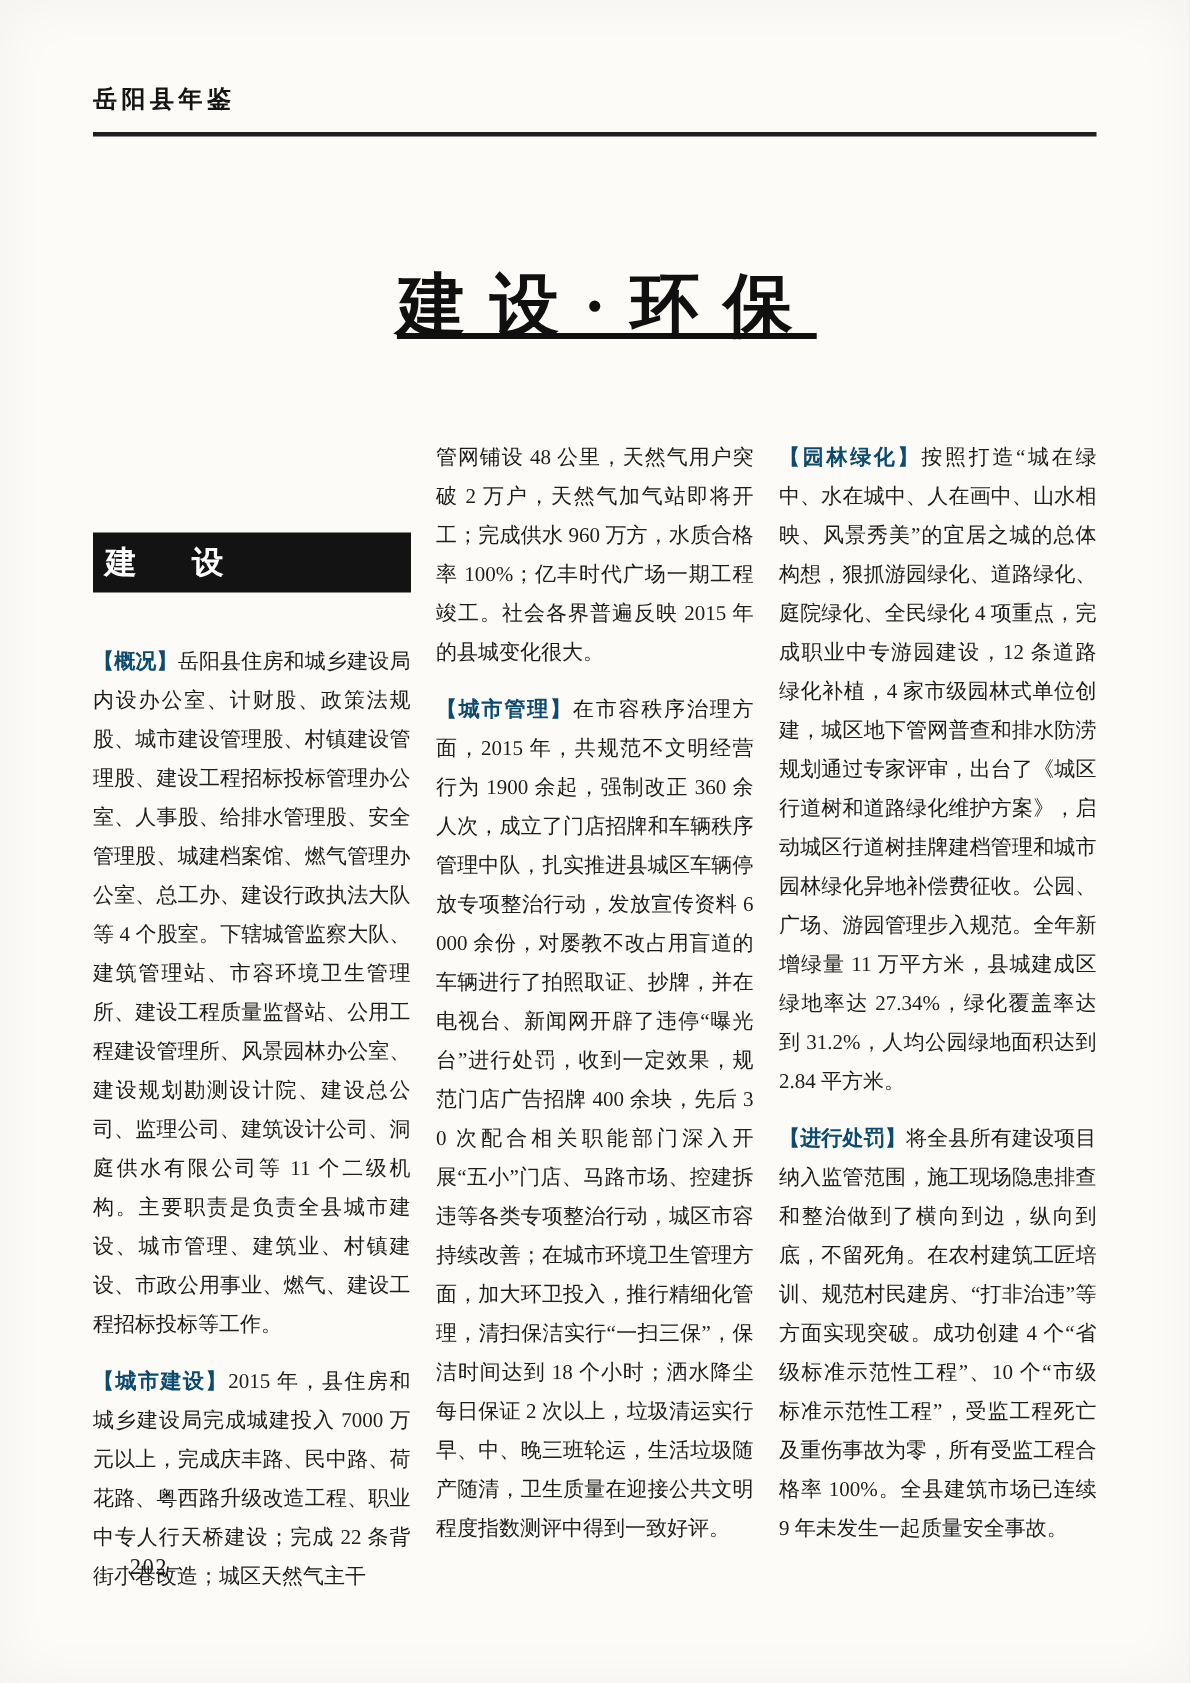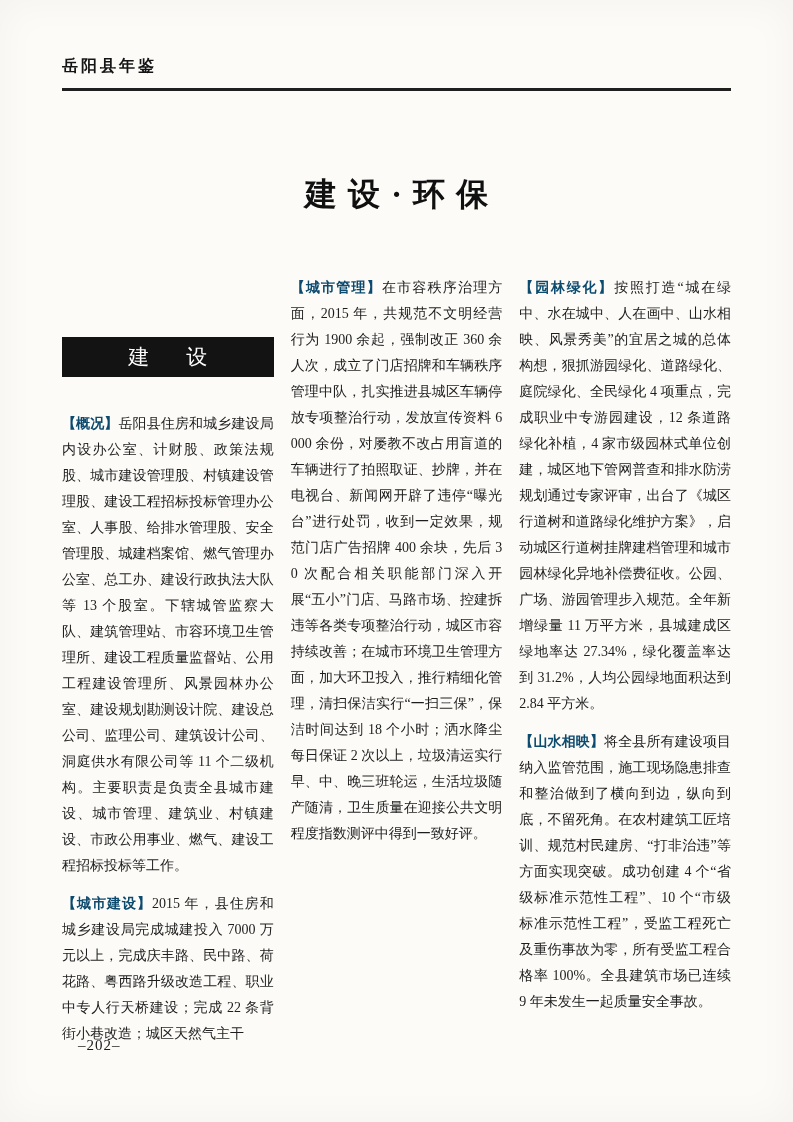--- a/index.html
+++ b/index.html
@@ -20,42 +20,43 @@
   }
   .book-title {
     font-size:16px;
     font-weight:bold;
     letter-spacing:3px;
     color:#141414;
   }
   .page-title {
     margin-top:82px;
     text-align:center;
-    font-size:32px;
+    font-size:46px;
     font-weight:bold;
     letter-spacing:0.35em;
     text-indent:0.35em; 
     color:#101010;
     white-space:nowrap;
+    text-decoration:underline;
   }
   .columns {
     display:flex;
     gap:17px;
     margin-top:58px;
   }
   .col { flex:1 1 0; min-width:0; }
   .section-banner {
     margin:62px 0 34px 0;
     height:40px;
     line-height:40px;
     background:#131313;
     color:#ffffff;
-    text-align:center;
+    text-align:left;
     font-size:21px;
-    font-weight:normal;
+    font-weight:bold;
     letter-spacing:8px;
     text-indent:8px;
   }
   .para {
     font-size:14px;
     line-height:26px;
     text-align:justify;
     text-justify:inter-ideograph;
     word-break:break-all;
     color:#1d1d1d;
@@ -83,31 +84,32 @@
   </header>
 
   <h1 class="page-title">建设·环保</h1>
 
   <main class="columns">
 
     <section class="col">
       <div class="section-banner">
         <span>建　设</span>
       </div>
-      <p class="para"><span class="entry-label">【概况】</span><span class="entry-text">岳阳县住房和城乡建设局内设办公室、计财股、政策法规股、城市建设管理股、村镇建设管理股、建设工程招标投标管理办公室、人事股、给排水管理股、安全管理股、城建档案馆、燃气管理办公室、总工办、建设行政执法大队等 13 个股室。下辖城管监察大队、建筑管理站、市容环境卫生管理所、建设工程质量监督站、公用工程建设管理所、风景园林办公室、建设规划勘测设计院、建设总公司、监理公司、建筑设计公司、洞庭供水有限公司等 11 个二级机构。主要职责是负责全县城市建设、城市管理、建筑业、村镇建设、市政公用事业、燃气、建设工程招标投标等工作。</span></p>
+      <p class="para"><span class="entry-label">【概况】</span><span class="entry-text">岳阳县住房和城乡建设局内设办公室、计财股、政策法规股、城市建设管理股、村镇建设管理股、建设工程招标投标管理办公室、人事股、给排水管理股、安全管理股、城建档案馆、燃气管理办公室、总工办、建设行政执法大队等 4 个股室。下辖城管监察大队、建筑管理站、市容环境卫生管理所、建设工程质量监督站、公用工程建设管理所、风景园林办公室、建设规划勘测设计院、建设总公司、监理公司、建筑设计公司、洞庭供水有限公司等 11 个二级机构。主要职责是负责全县城市建设、城市管理、建筑业、村镇建设、市政公用事业、燃气、建设工程招标投标等工作。</span></p>
       <p class="para"><span class="entry-label">【城市建设】</span><span class="entry-text">2015 年，县住房和城乡建设局完成城建投入 7000 万元以上，完成庆丰路、民中路、荷花路、粤西路升级改造工程、职业中专人行天桥建设；完成 22 条背街小巷改造；城区天然气主干</span></p>
     </section>
 
     <section class="col">
+      <p class="para"><span class="entry-label"></span><span class="entry-text">管网铺设 48 公里，天然气用户突破 2 万户，天然气加气站即将开工；完成供水 960 万方，水质合格率 100%；亿丰时代广场一期工程竣工。社会各界普遍反映 2015 年的县城变化很大。</span></p>
       <p class="para"><span class="entry-label">【城市管理】</span><span class="entry-text">在市容秩序治理方面，2015 年，共规范不文明经营行为 1900 余起，强制改正 360 余人次，成立了门店招牌和车辆秩序管理中队，扎实推进县城区车辆停放专项整治行动，发放宣传资料 6000 余份，对屡教不改占用盲道的车辆进行了拍照取证、抄牌，并在电视台、新闻网开辟了违停“曝光台”进行处罚，收到一定效果，规范门店广告招牌 400 余块，先后 30 次配合相关职能部门深入开展“五小”门店、马路市场、控建拆违等各类专项整治行动，城区市容持续改善；在城市环境卫生管理方面，加大环卫投入，推行精细化管理，清扫保洁实行“一扫三保”，保洁时间达到 18 个小时；洒水降尘每日保证 2 次以上，垃圾清运实行早、中、晚三班轮运，生活垃圾随产随清，卫生质量在迎接公共文明程度指数测评中得到一致好评。</span></p>
     </section>
 
     <section class="col">
       <p class="para"><span class="entry-label">【园林绿化】</span><span class="entry-text">按照打造“城在绿中、水在城中、人在画中、山水相映、风景秀美”的宜居之城的总体构想，狠抓游园绿化、道路绿化、庭院绿化、全民绿化 4 项重点，完成职业中专游园建设，12 条道路绿化补植，4 家市级园林式单位创建，城区地下管网普查和排水防涝规划通过专家评审，出台了《城区行道树和道路绿化维护方案》，启动城区行道树挂牌建档管理和城市园林绿化异地补偿费征收。公园、广场、游园管理步入规范。全年新增绿量 11 万平方米，县城建成区绿地率达 27.34%，绿化覆盖率达到 31.2%，人均公园绿地面积达到 2.84 平方米。</span></p>
-      <p class="para"><span class="entry-label">【山水相映】</span><span class="entry-text">将全县所有建设项目纳入监管范围，施工现场隐患排查和整治做到了横向到边，纵向到底，不留死角。在农村建筑工匠培训、规范村民建房、“打非治违”等方面实现突破。成功创建 4 个“省级标准示范性工程”、10 个“市级标准示范性工程”，受监工程死亡及重伤事故为零，所有受监工程合格率 100%。全县建筑市场已连续 9 年未发生一起质量安全事故。</span></p>
+      <p class="para"><span class="entry-label">【进行处罚】</span><span class="entry-text">将全县所有建设项目纳入监管范围，施工现场隐患排查和整治做到了横向到边，纵向到底，不留死角。在农村建筑工匠培训、规范村民建房、“打非治违”等方面实现突破。成功创建 4 个“省级标准示范性工程”、10 个“市级标准示范性工程”，受监工程死亡及重伤事故为零，所有受监工程合格率 100%。全县建筑市场已连续 9 年未发生一起质量安全事故。</span></p>
     </section>
 
   </main>
 
   <footer class="page-footer">
     <div class="page-number">–202–</div>
   </footer>
 
 </div>
 

